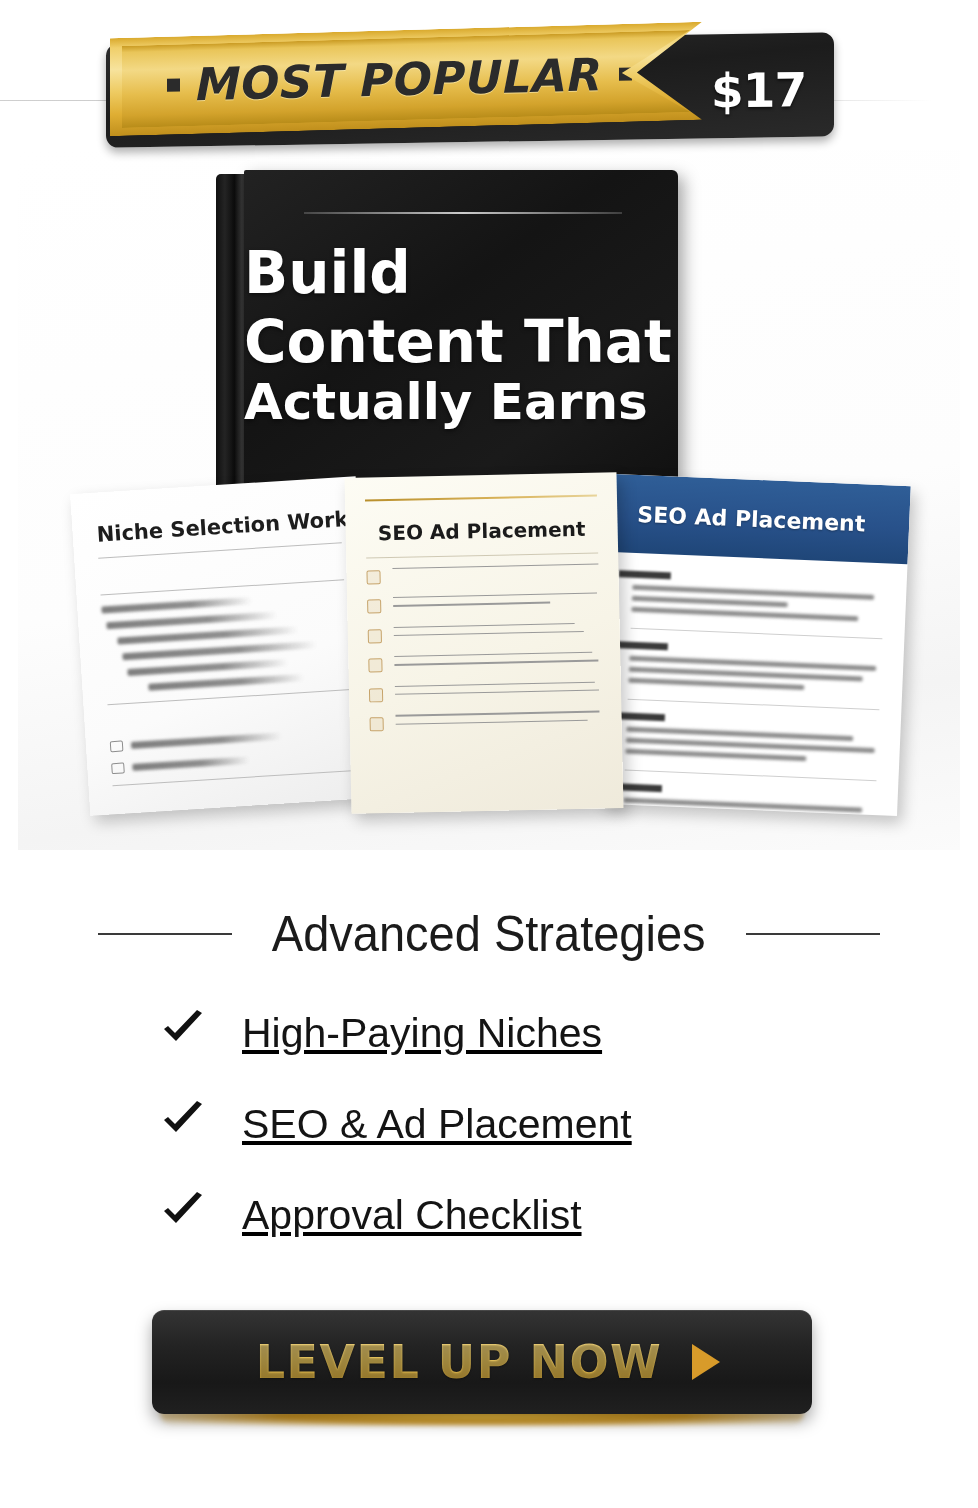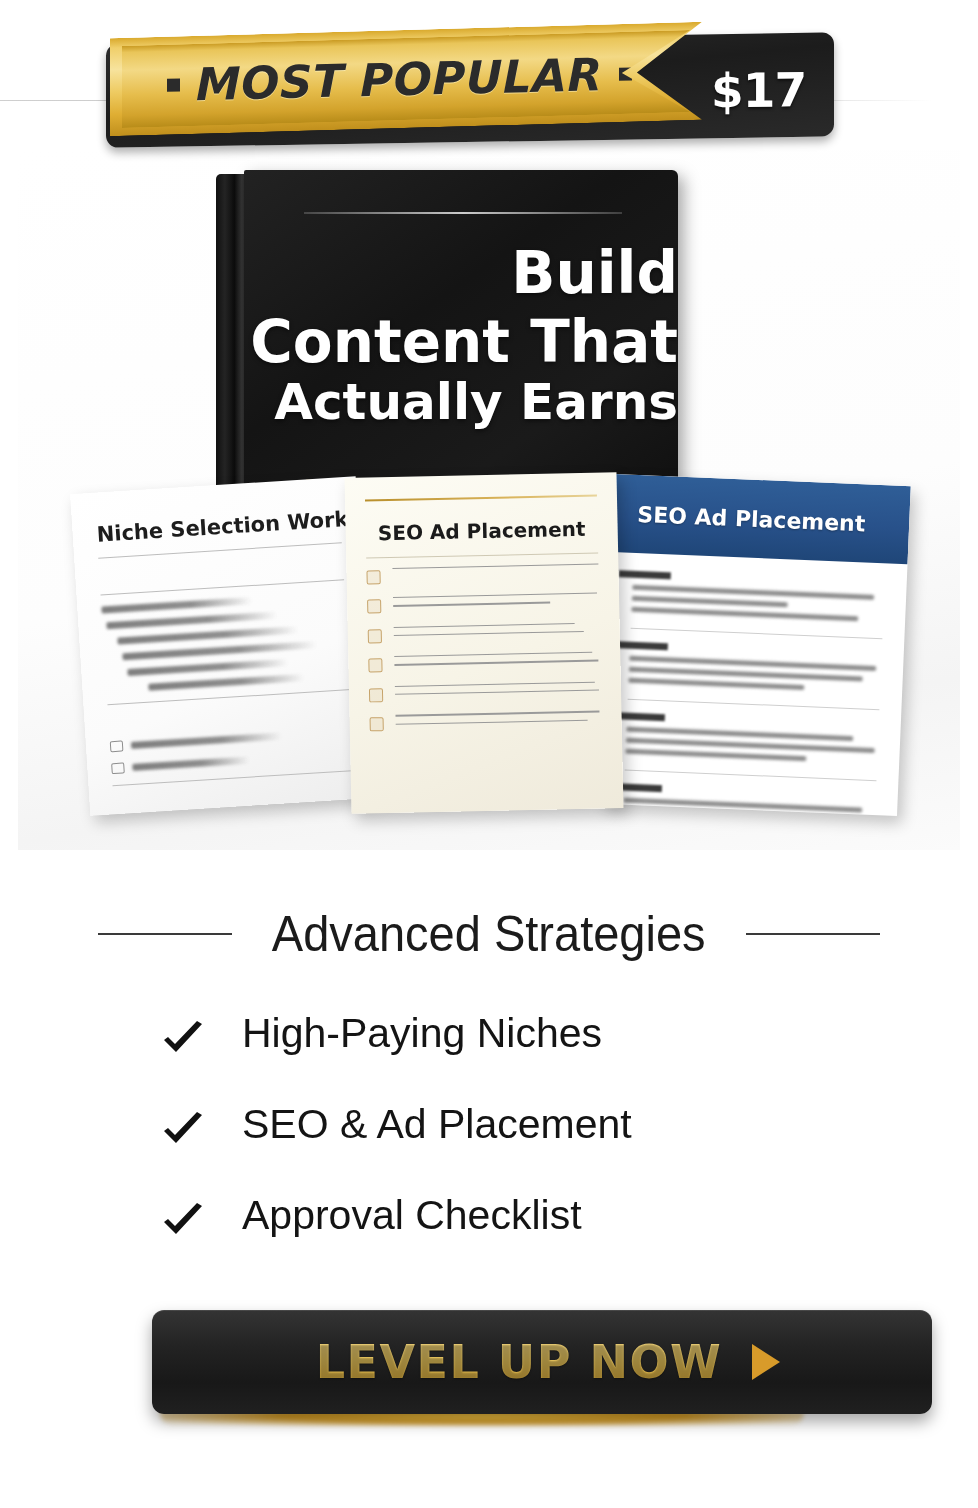--- a/index.html
+++ b/index.html
@@ -197,21 +197,21 @@
     bottom: 48px;
     width: 312px;
     height: 3px;
     background: linear-gradient(to right, rgba(200,150,40,0.25), #d7ad4f, rgba(200,150,40,0.25));
   }
   .book-title {
     position: absolute;
     left: 0;
     top: 72px;
     width: 100%;
-    text-align: right;
+    text-align: left;
     color: #ffffff;
     font-family: "DejaVu Sans", sans-serif;
     font-weight: bold;
     line-height: 1.08;
     text-shadow: 0 2px 4px rgba(0,0,0,0.5);
   }
   .book-title .l1 { font-size: 58px; display: block; }
   .book-title .l2 { font-size: 58px; display: block; margin-top: 6px; }
   .book-title .l3 { font-size: 50px; display: block; margin-top: 2px; }
 
@@ -339,21 +339,21 @@
     transform: scaleX(0.94);
     white-space: nowrap;
   }
 
   
   .features {
     position: absolute;
     left: 160px; top: 1010px; width: 660px;
     z-index: 4;
   }
-  .feat { display: flex; align-items: flex-end; gap: 36px; margin-bottom: 44px; }
+  .feat { display: flex; align-items: flex-start; gap: 36px; margin-bottom: 44px; text-decoration: underline; }
   .feat .check { width: 46px; flex: 0 0 auto; display: flex; justify-content: center; }
   .feat .label {
     font-family: "Liberation Sans", sans-serif;
     font-size: 41px;
     color: #141414;
     white-space: nowrap;
   }
 
   
   .cta-wrap {
@@ -364,21 +364,21 @@
   }
   .cta-glow {
     position: absolute;
     left: 8px; bottom: 0px; width: 644px; height: 20px;
     background: radial-gradient(ellipse at center, #f7c948 0%, #d49a22 45%, rgba(212,154,34,0.08) 85%);
     border-radius: 0 0 14px 14px;
     filter: blur(2px);
   }
   .cta-btn {
     position: absolute;
-    left: 0; top: 0; width: 780px; height: 104px;
+    left: 0; top: 0; width: 660px; height: 104px;
     background: linear-gradient(180deg, #343434 0%, #232323 35%, #181818 70%, #202020 100%);
     border-radius: 12px;
     box-shadow: 0 8px 16px rgba(0,0,0,0.35), inset 0 1px 0 rgba(255,255,255,0.10);
     display: flex; align-items: center; justify-content: center; gap: 30px;
     cursor: pointer;
     padding-left: 12px;
   }
   .cta-btn .cta-text {
     font-family: "DejaVu Sans", sans-serif;
     font-weight: bold;

